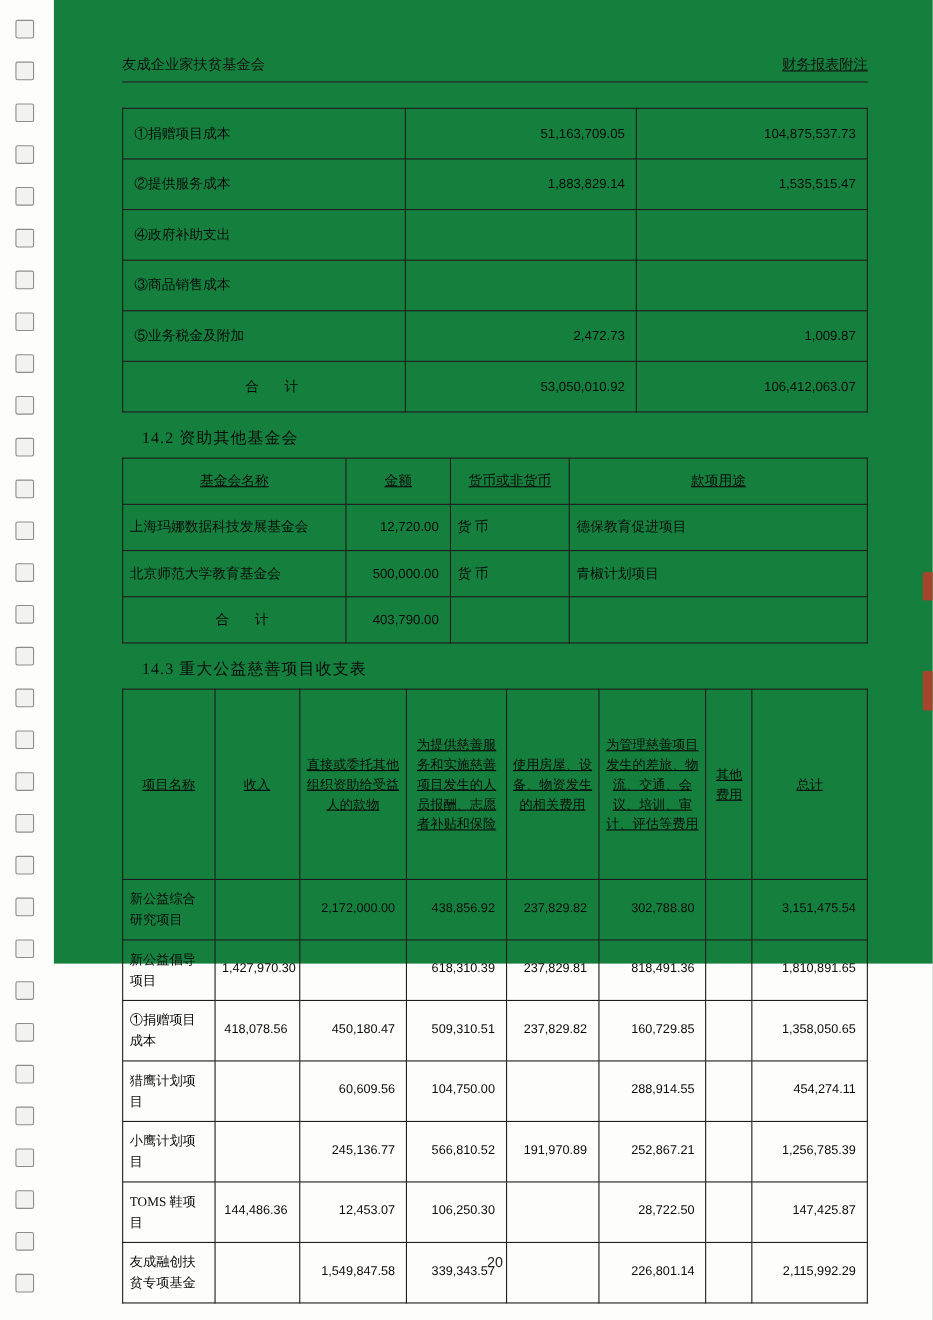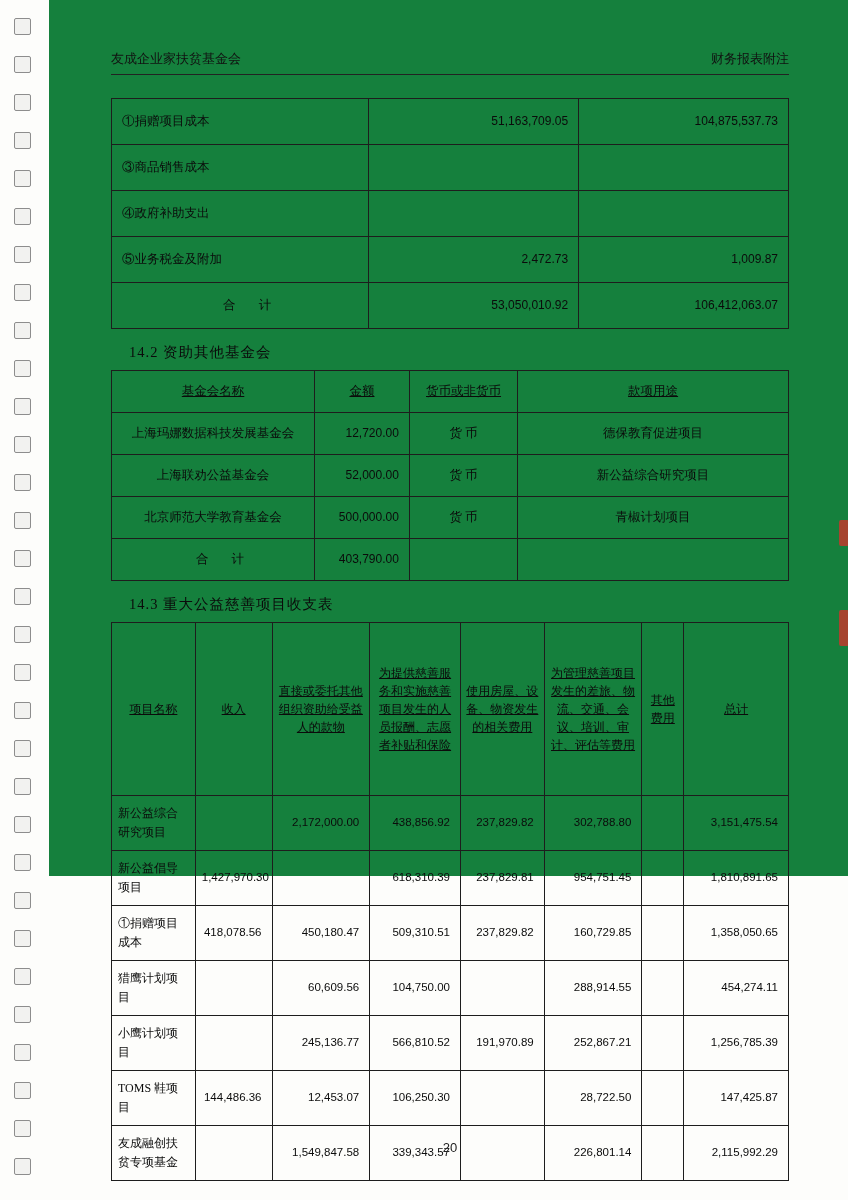--- a/index.html
+++ b/index.html
@@ -53,20 +53,21 @@
   }
   .doc-header .left {
     position: absolute;
     left: 0;
     top: 0;
   }
   .doc-header .right {
     position: absolute;
     right: 0;
     top: 0;
+    text-decoration: underline;
   }
   .header-rule {
     position: absolute;
     left: 62px;
     top: 74px;
     width: 678px;
     height: 1px;
     background: #222;
   }
   .content {
@@ -96,21 +97,20 @@
     text-align: left;
     padding-left: 10px;
   }
   .num {
     text-align: right;
     padding-right: 10px;
     font-family: "Liberation Sans", sans-serif;
     font-size: 12px;
   }
   .ctr {
-    text-align: center;
     margin-left: 47px;
   }
   .sum-label {
     text-align: center;
     letter-spacing: 10px;
     padding-left: 30px;
   }
   .sec-title {
     font-size: 14.5px;
     color: #0b0b0b;
@@ -224,26 +224,31 @@
             <col style="width:31%">
             <col style="width:31%">
         </colgroup>
         <tbody>
           <tr>
             <td class="lbl">①捐赠项目成本</td>
             <td class="num">51,163,709.05</td>
             <td class="num">104,875,537.73</td>
           </tr>
           <tr>
+            <td class="lbl">②提供服务成本</td>
+            <td class="num">1,883,829.14</td>
+            <td class="num">1,535,515.47</td>
+          </tr>
+          <tr>
+            <td class="lbl">④政府补助支出</td>
+            <td class="num"></td>
+            <td class="num"></td>
+          </tr>
+          <tr>
             <td class="lbl">③商品销售成本</td>
-            <td class="num"></td>
-            <td class="num"></td>
-          </tr>
-          <tr>
-            <td class="lbl">④政府补助支出</td>
             <td class="num"></td>
             <td class="num"></td>
           </tr>
           <tr>
             <td class="lbl">⑤业务税金及附加</td>
             <td class="num">2,472.73</td>
             <td class="num">1,009.87</td>
           </tr>
           <tr>
             <td class="sum-label">合    计</td>
@@ -267,26 +272,20 @@
             <td class="hdr"><span class="uline">基金会名称</span></td>
             <td class="hdr"><span class="uline">金额</span></td>
             <td class="hdr"><span class="uline">货币或非货币</span></td>
             <td class="hdr"><span class="uline">款项用途</span></td>
           </tr>
           <tr>
             <td class="ctr">上海玛娜数据科技发展基金会</td>
             <td class="num">12,720.00</td>
             <td class="ctr">货 币</td>
             <td class="ctr">德保教育促进项目</td>
-          </tr>
-          <tr>
-            <td class="ctr">上海联劝公益基金会</td>
-            <td class="num">52,000.00</td>
-            <td class="ctr">货 币</td>
-            <td class="ctr">新公益综合研究项目</td>
           </tr>
           <tr>
             <td class="ctr">北京师范大学教育基金会</td>
             <td class="num">500,000.00</td>
             <td class="ctr">货 币</td>
             <td class="ctr">青椒计划项目</td>
           </tr>
           <tr>
             <td class="sum-label">合    计</td>
             <td class="num">403,790.00</td>
@@ -331,21 +330,21 @@
             <td class="num"></td>
             <td class="num">3,151,475.54</td>
           </tr>
 
           <tr>
             <td class="rowname">新公益倡导项目</td>
             <td class="num">1,427,970.30</td>
             <td class="num"></td>
             <td class="num">618,310.39</td>
             <td class="num">237,829.81</td>
-            <td class="num">954,751.45</td>
+            <td class="num">818,491.36</td>
             <td class="num"></td>
             <td class="num">1,810,891.65</td>
           </tr>
 
           <tr>
             <td class="rowname">①捐赠项目成本</td>
             <td class="num">418,078.56</td>
             <td class="num">450,180.47</td>
             <td class="num">509,310.51</td>
             <td class="num">237,829.82</td>

